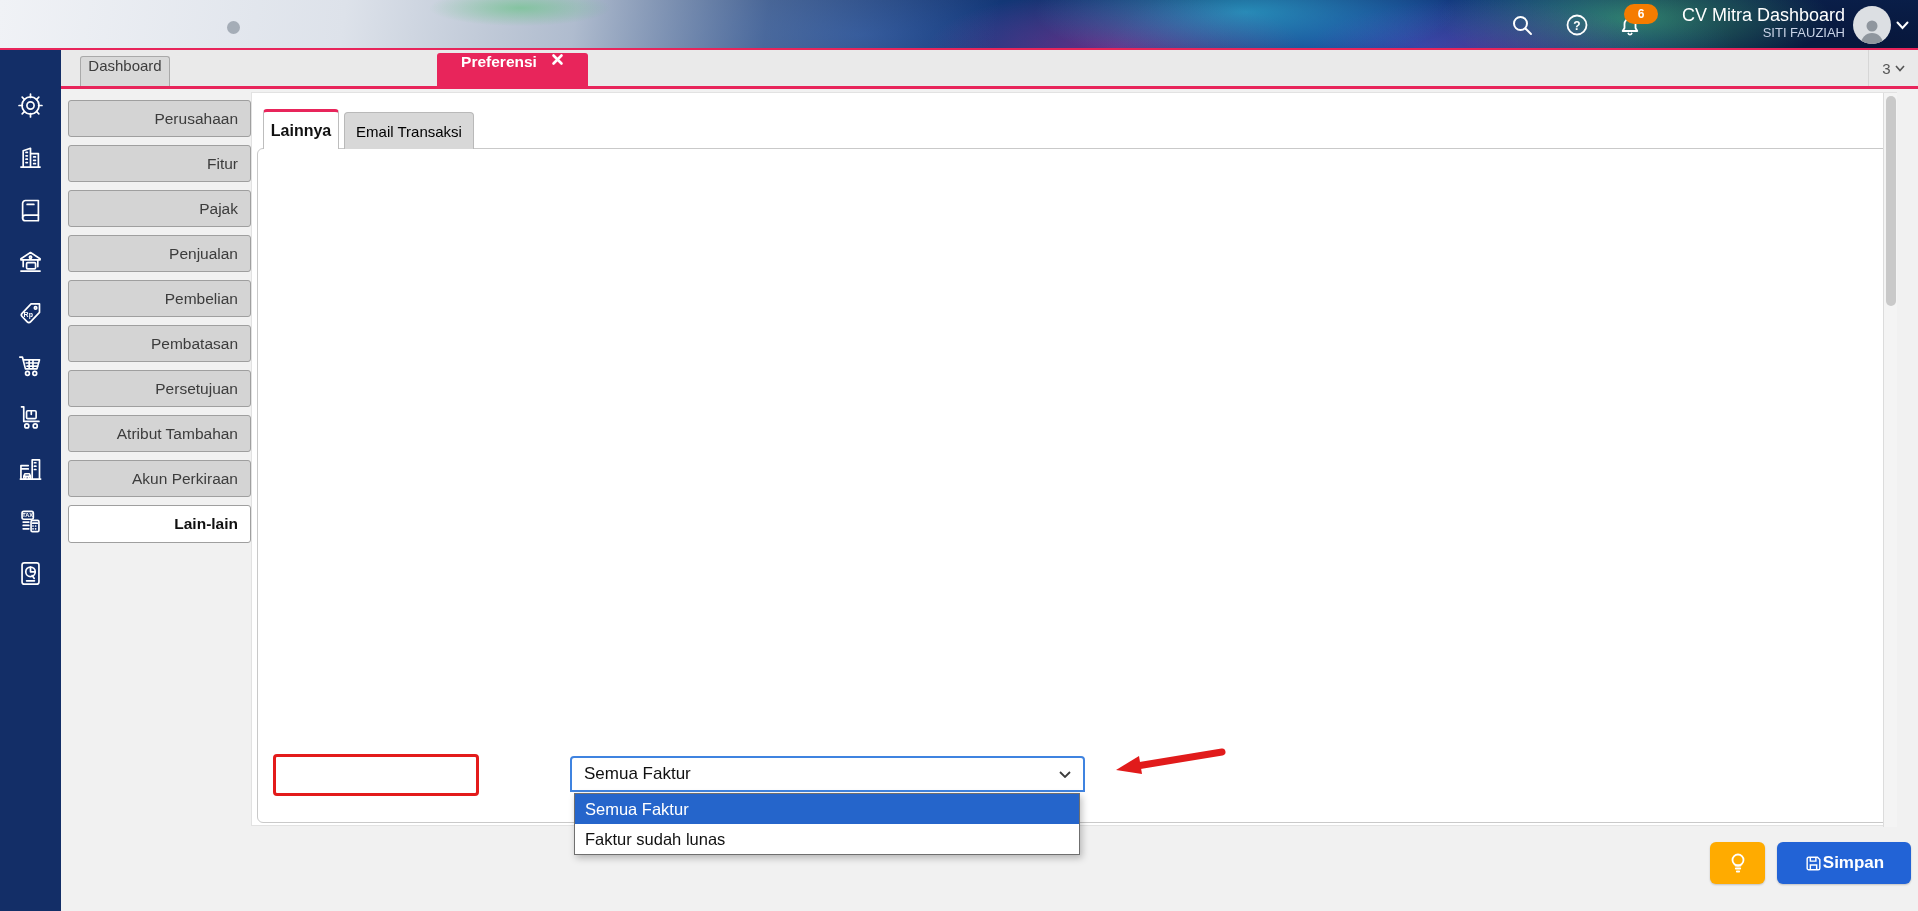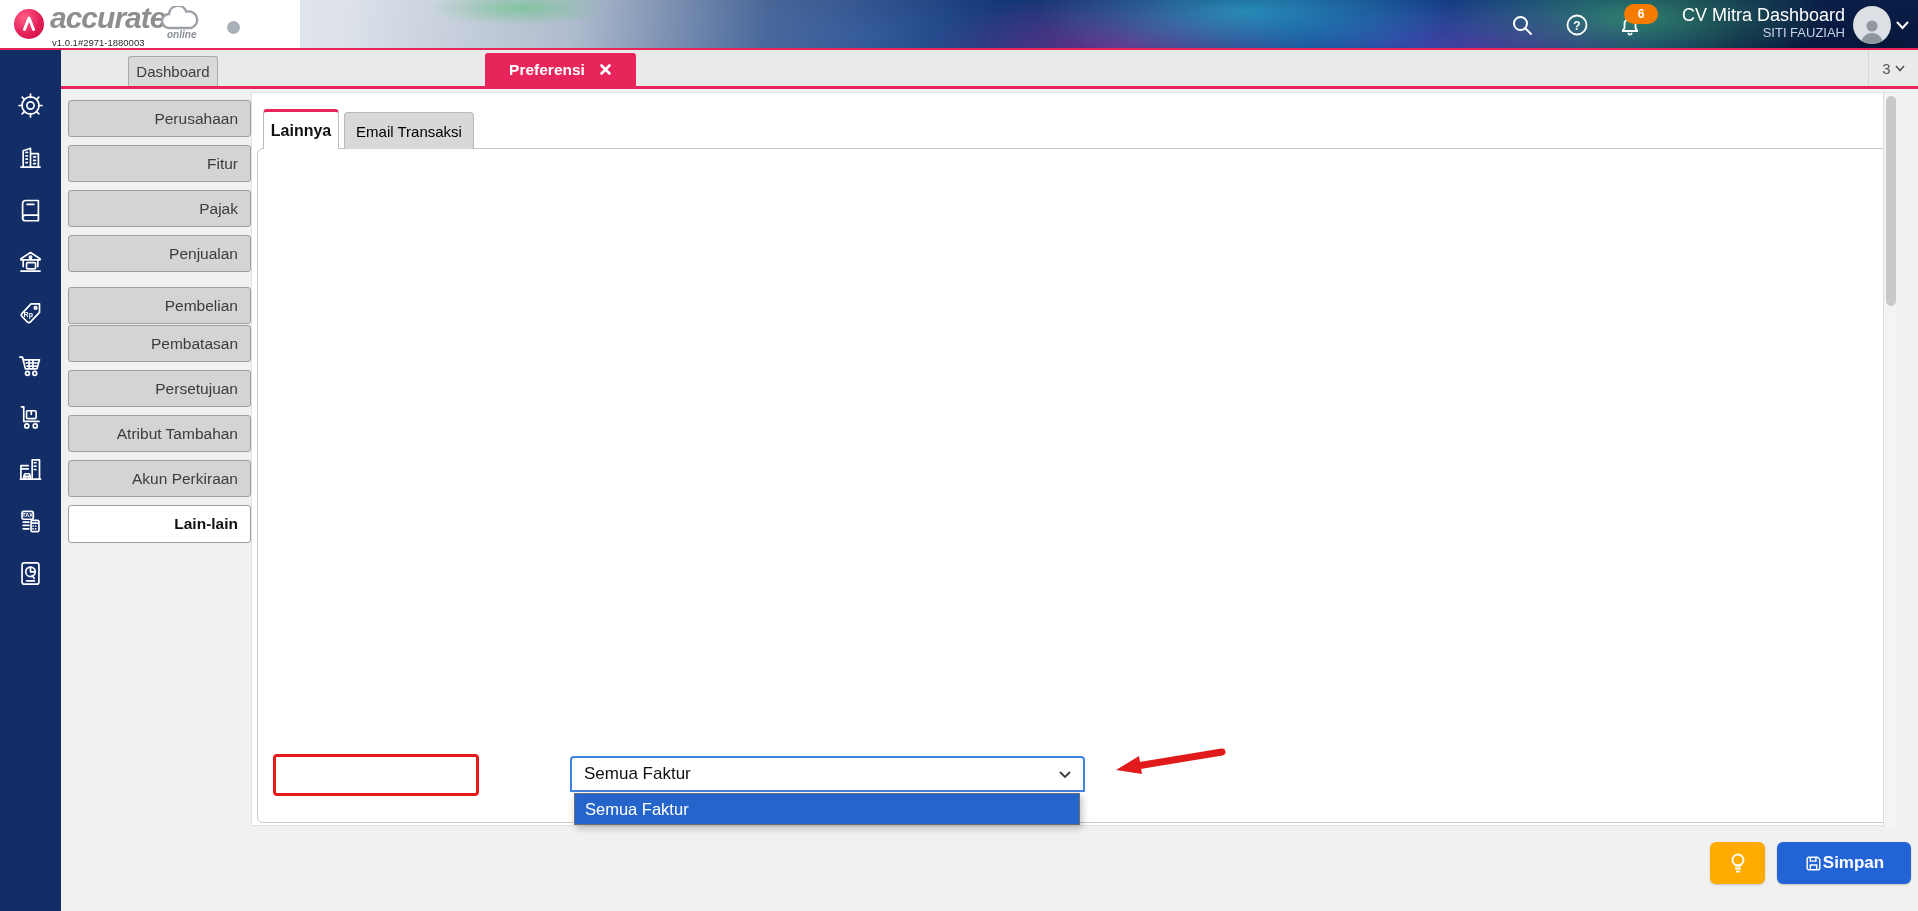--- a/index.html
+++ b/index.html
@@ -35,21 +35,21 @@
   #who { position:absolute; right:73px; top:5px; text-align:right; color:#fff; line-height:1.15; }
   #who .company { font-size:18px; }
   #who .user { font-size:13px; color:#c8d2e6; }
   #avatar { position:absolute; left:1853px; top:6px; width:38px; height:38px; border-radius:50%; background:#dcdfe3;
     display:flex; align-items:flex-end; justify-content:center; overflow:hidden; cursor:pointer; }
   #hdr-chev { position:absolute; left:1896px; top:21px; }
 
   
   #tabbar { position:absolute; left:61px; top:50px; width:1857px; height:39px; background:#eaeaea; border-bottom:3px solid #e8255b; }
   .tab { position:absolute; top:6px; height:30px; background:#d9d9d9; border:1px solid #a9a9a9; border-bottom:none;
-    border-radius:3px 3px 0 0; display:flex; align-items:center; justify-content:center; font-size:15px; color:#3d3d3d; cursor:pointer;margin-left:48px; }
+    border-radius:3px 3px 0 0; display:flex; justify-content:center; font-size:15px; color:#3d3d3d; cursor:pointer; }
   .tab.active { top:3px; height:33px; background:#e8255b; border:none; color:#fff; font-weight:bold; gap:14px; font-size:15.5px; }
   #tab-counter { position:absolute; right:0; top:0; width:50px; height:36px; display:flex; align-items:center; justify-content:center;
     gap:4px; color:#555; font-size:15px; border-left:1px solid #d6d6d6; cursor:pointer; }
 
   
   #rail { position:absolute; left:0; top:50px; width:61px; height:861px; background:#132e67;
     display:flex; flex-direction:column; align-items:center; padding-top:42px; gap:25px; }
   .rail-ic { width:27px; height:27px; cursor:pointer; flex:0 0 auto; }
   .ic { fill:none; stroke:#fff; stroke-width:1.5; stroke-linecap:round; stroke-linejoin:round; }
 
@@ -104,33 +104,20 @@
   #btn-save { position:absolute; left:1777px; top:842px; width:134px; height:42px; background:#2263d6; border-radius:6px;
     display:flex; align-items:center; justify-content:center; color:#fff; font-size:17px; font-weight:bold; cursor:pointer;
     box-shadow:0 1px 2px rgba(0,0,0,.2); }
 </style>
 </head>
 <body>
 
 <div id="screen">
 
   <div id="header">
-    <div id="logo-box">
-      <div id="logo-circle">
-        <svg width="22" height="22" viewBox="0 0 24 24">
-            <path d="M7 18L12 5.5 17 18" fill="none" stroke="#fff" stroke-width="3.2" stroke-linecap="round" stroke-linejoin="round"></path>
-          </svg>
-      </div>
-      <span id="brand-name">accurate</span>
-      <svg class="cloud" width="46" height="28" viewBox="0 0 46 28">
-        <path d="M11 22a7 7 0 0 1 0-14 9 9 0 0 1 17.4-2.3A6.5 6.5 0 0 1 33 22z" fill="#fff" stroke="#9aa0a6" stroke-width="2.4"></path>
-      </svg>
-      <span id="brand-sub">online</span>
-      <span id="brand-version">v1.0.1#2971-1880003</span>
-    </div>
     <div id="gray-dot"></div>
 
     <svg class="hicon" style="left:1510px;" viewBox="0 0 24 24">
       <circle cx="10.5" cy="10.5" r="6.5" class="ic" style="stroke-width:2"></circle>
         <path d="M15.5 15.5L21 21" class="ic" style="stroke-width:2"></path>
     </svg>
     <svg class="hicon" style="left:1565px;" viewBox="0 0 24 24">
       <circle cx="12" cy="12" r="9.5" class="ic" style="stroke-width:1.8"></circle>
       <text x="12" y="16.5" text-anchor="middle" font-size="12" font-weight="bold" fill="#fff" stroke="none">?</text>
     </svg>
@@ -235,21 +222,21 @@
     </div>
   <div class="btn-menu" style="top:145px;">
       <span>Fitur</span>
     </div>
   <div class="btn-menu" style="top:190px;">
       <span>Pajak</span>
     </div>
   <div class="btn-menu" style="top:235px;">
       <span>Penjualan</span>
     </div>
-  <div class="btn-menu" style="top:287px;">
+  <div class="btn-menu" style="top:280px;">
       <span>Pembelian</span>
     </div>
   <div class="btn-menu" style="top:325px;">
       <span>Pembatasan</span>
     </div>
   <div class="btn-menu" style="top:370px;">
       <span>Persetujuan</span>
     </div>
   <div class="btn-menu" style="top:415px;">
       <span>Atribut Tambahan</span>
@@ -368,20 +355,21 @@
     <div class="flabel" style="top:672px;">Komisi dihitung dari</div>
 
     <div id="open-select">
       <span>Semua Faktur</span>
       <svg width="12" height="7" viewBox="0 0 12 7">
           <path d="M1 1l5 5 5-5" fill="none" stroke="#3c3c3c" stroke-width="1.8"></path>
         </svg>
     </div>
     <div id="options">
       <div class="opt hl">Semua Faktur</div>
+      <div class="opt plain">Faktur sudah lunas</div>
     </div>
 
     <svg id="red-arrow" width="122" height="36" viewBox="0 0 122 36">
       <path d="M114 9L32 22.5" stroke="#e11b1b" stroke-width="7" stroke-linecap="round" fill="none"></path>
       <polygon points="8,27 31,13 34,31" fill="#e11b1b"></polygon>
     </svg>
 
     <div id="scrollbar">
       <div id="scroll-thumb"></div>
     </div>

